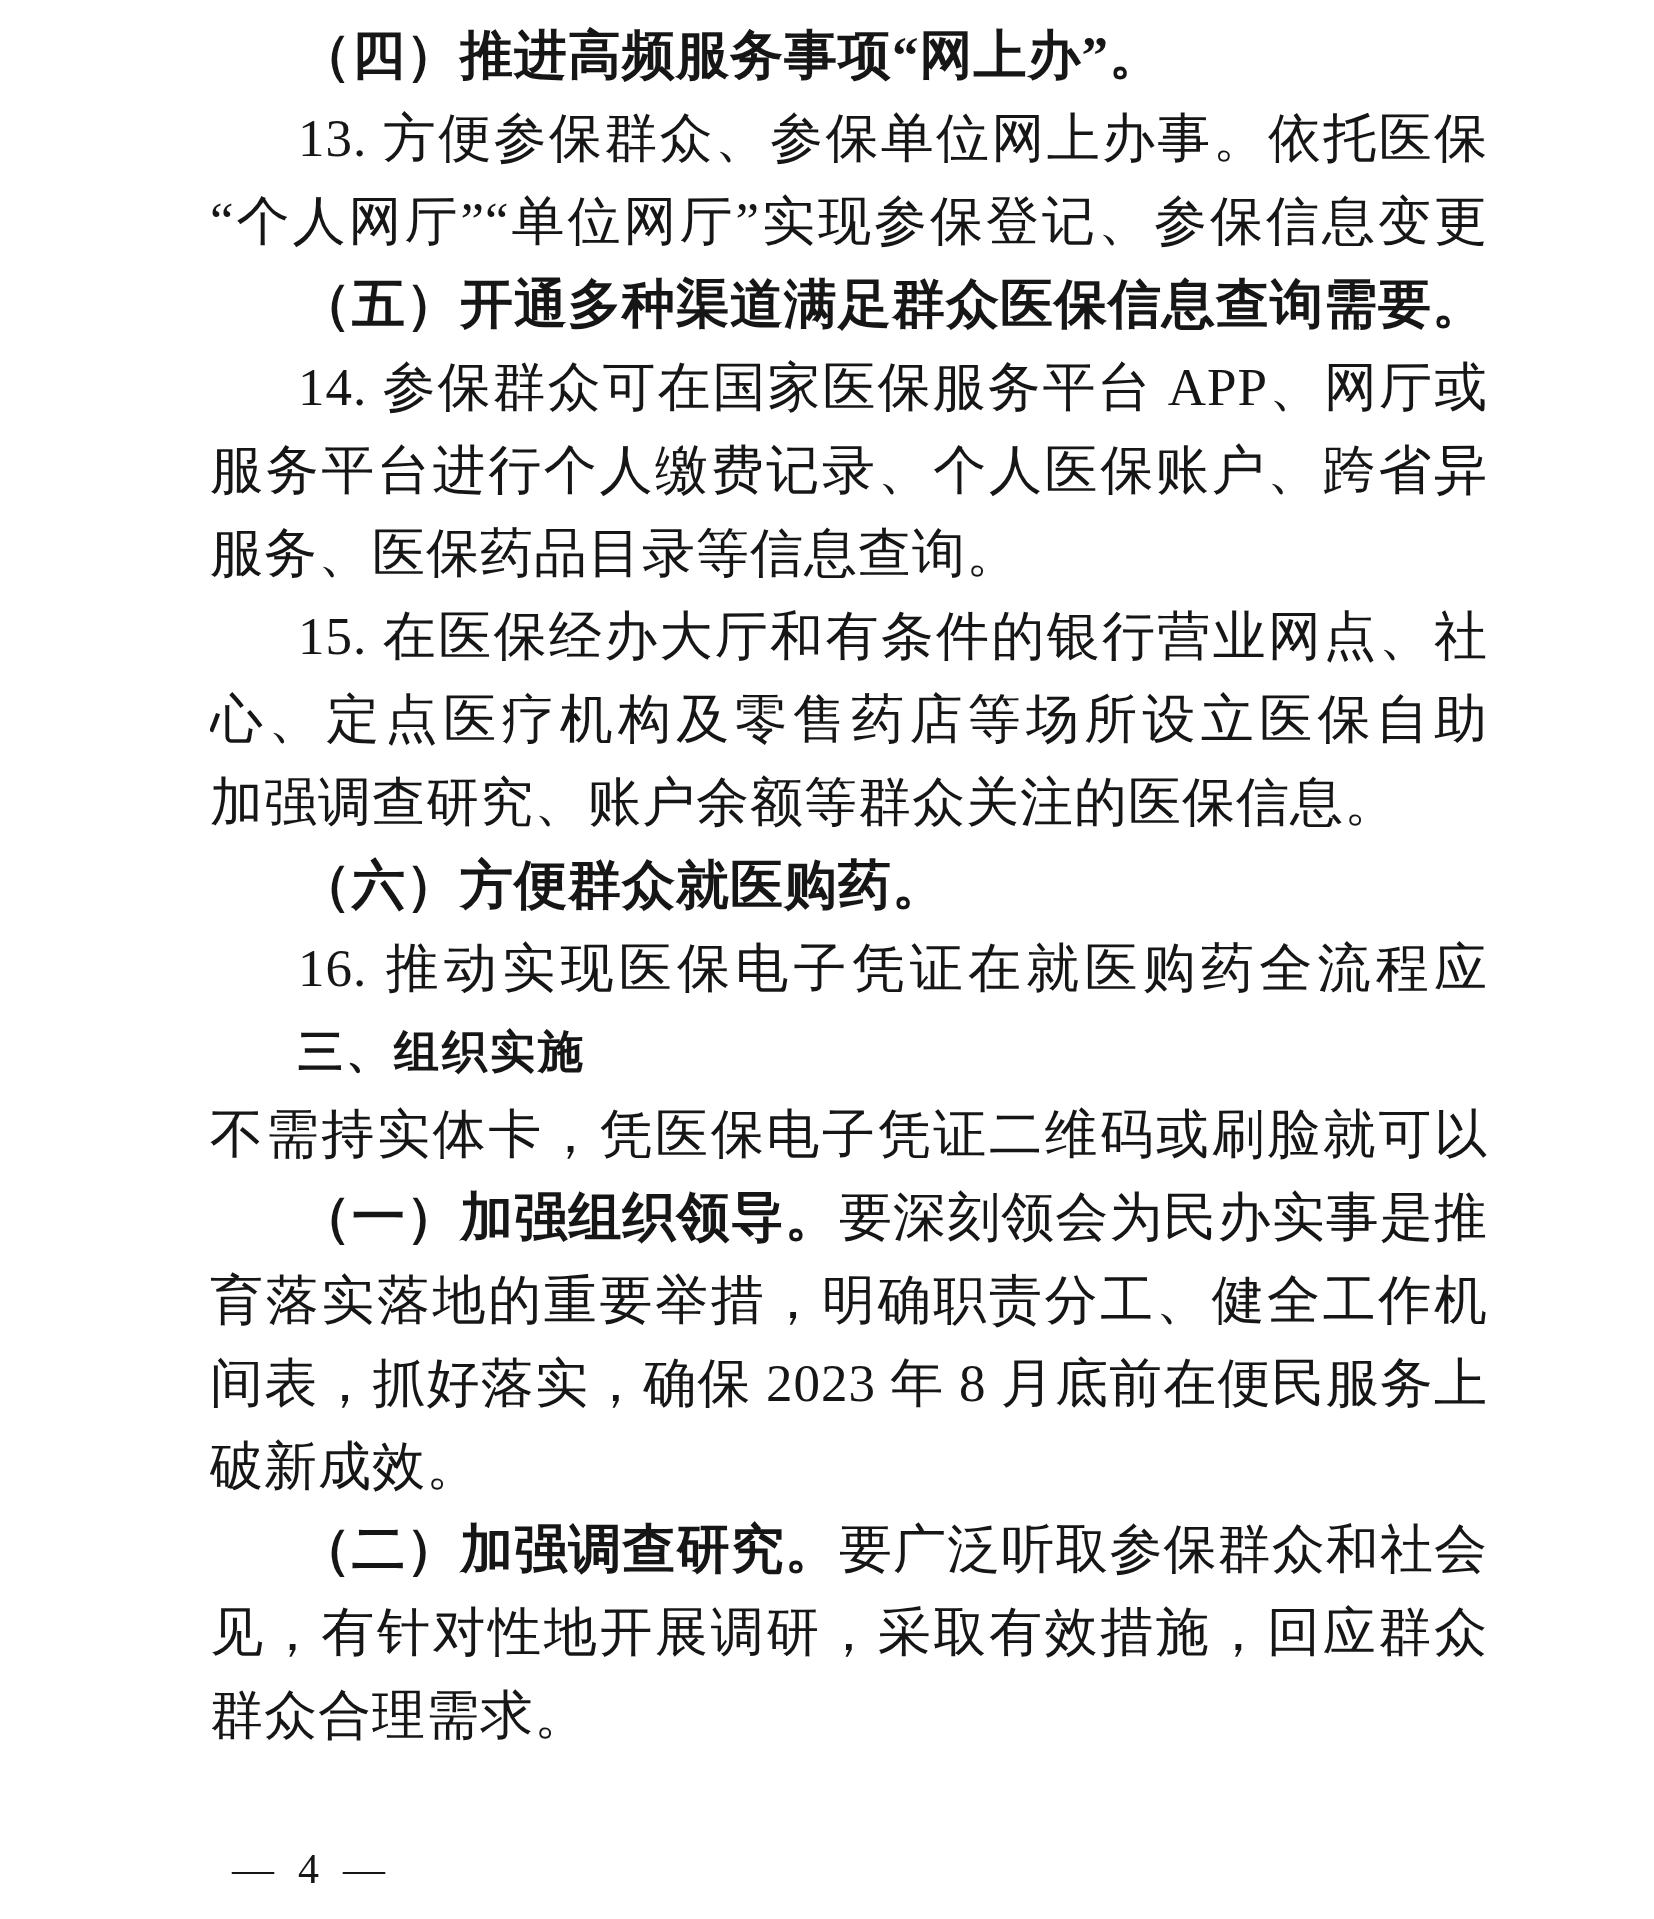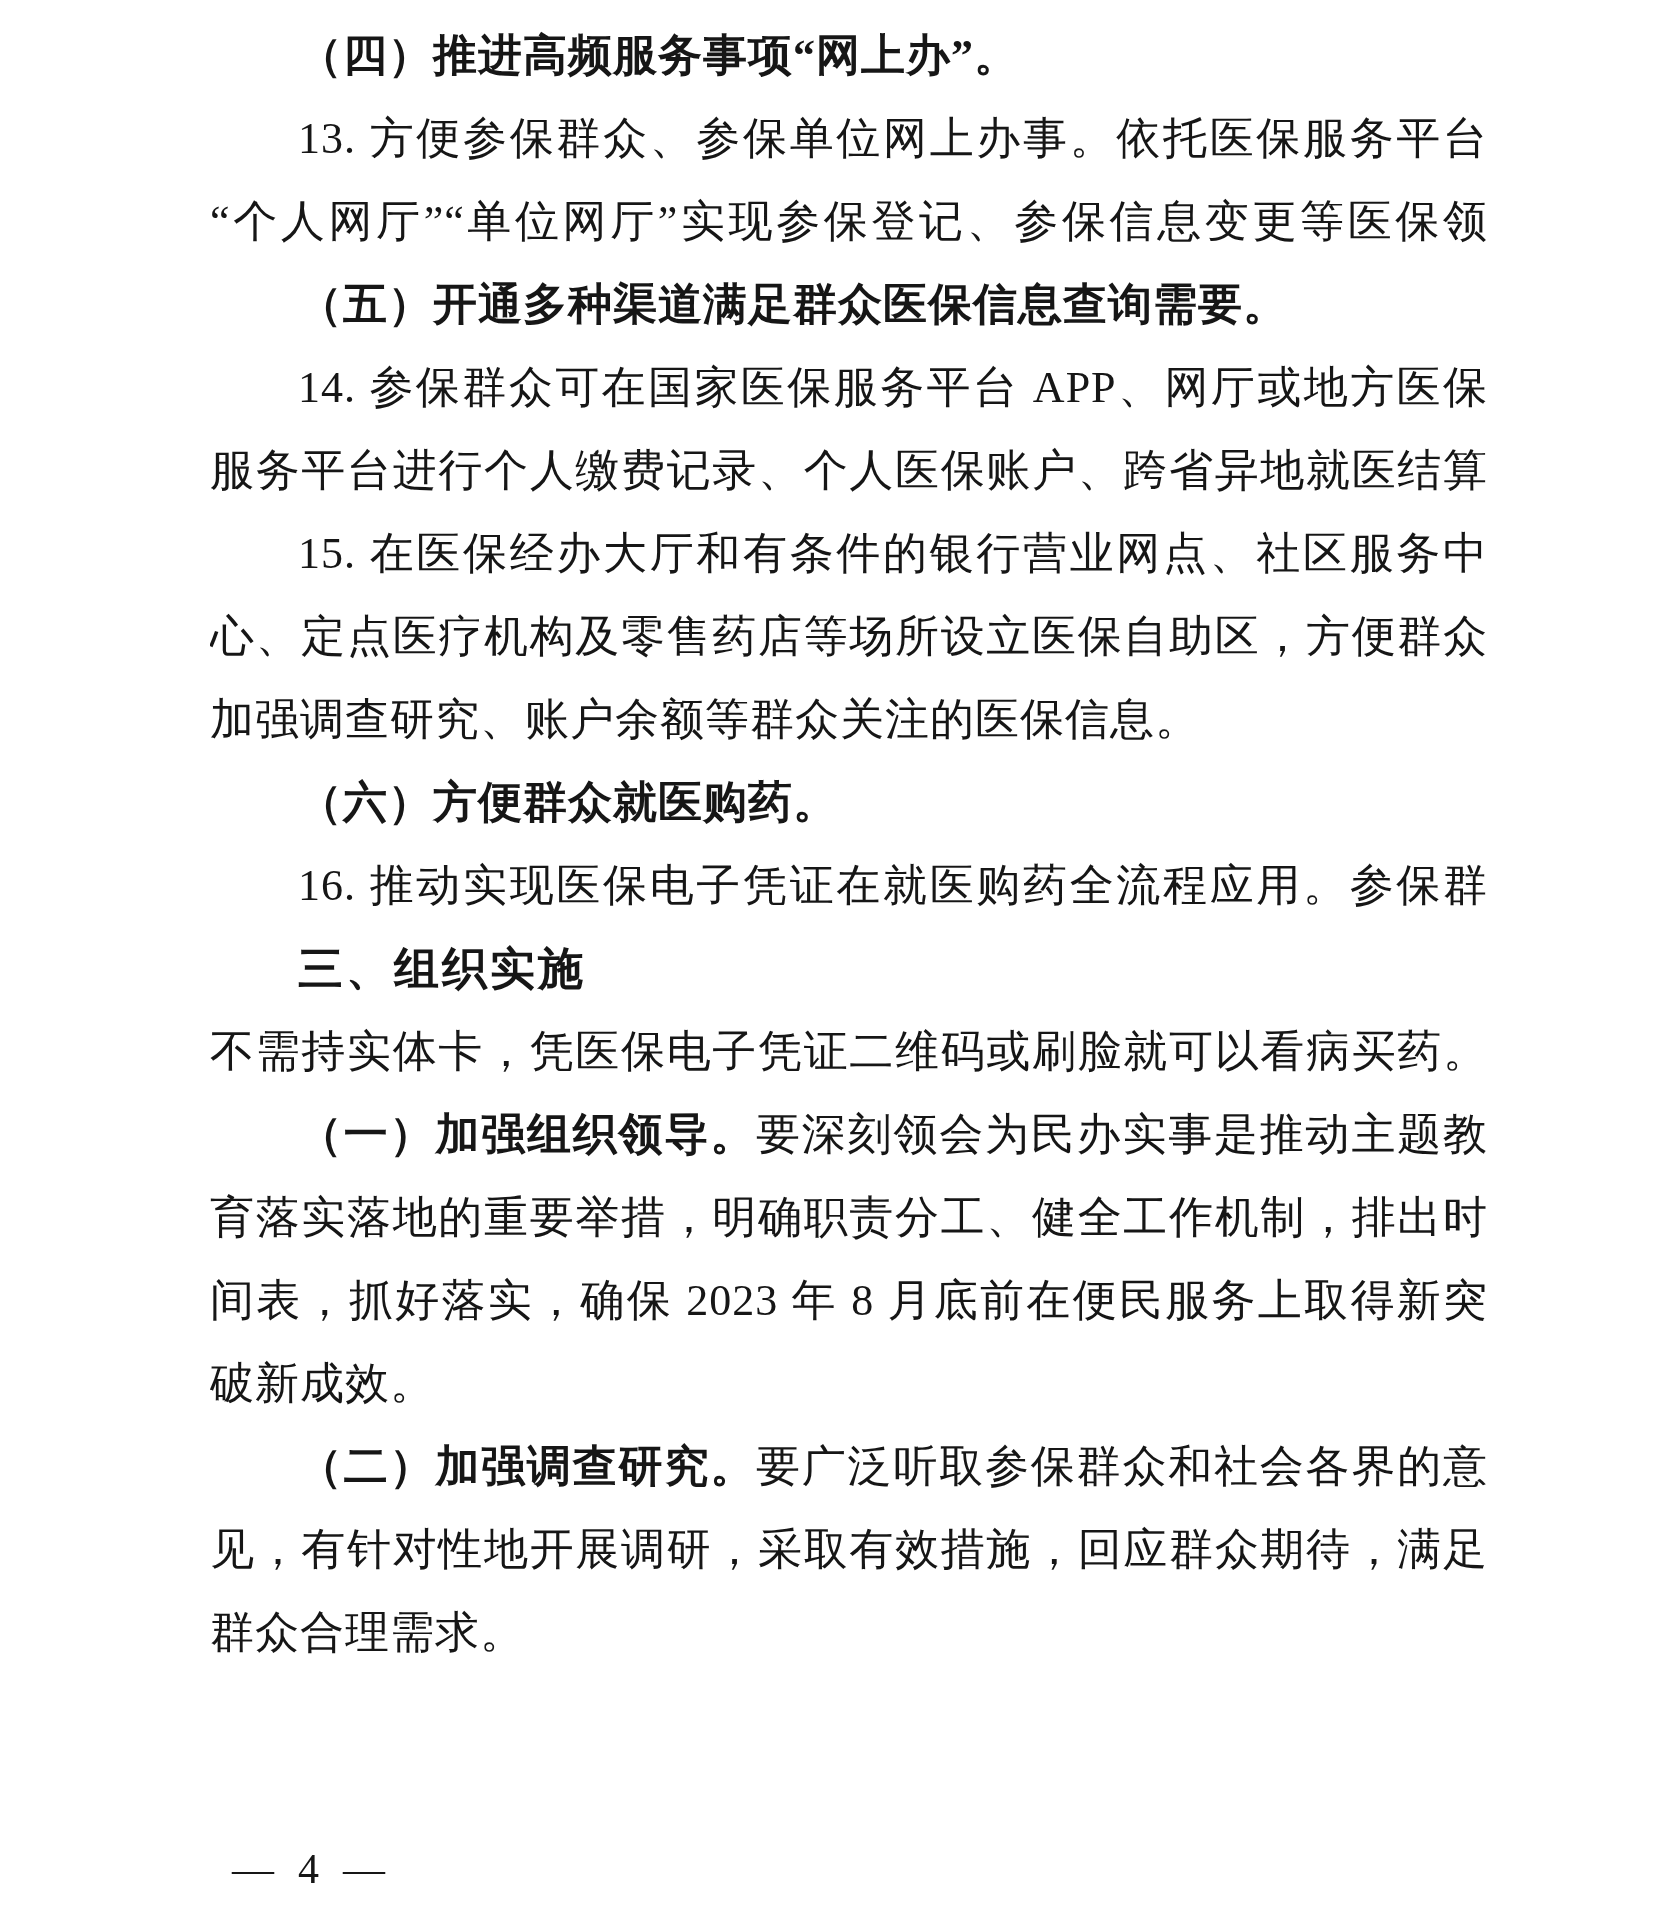--- a/index.html
+++ b/index.html
@@ -19,21 +19,21 @@
   }
   .content {
     position: absolute;
     left: 210px;
     right: 166px;
     top: 14px;
   }
   .line {
     height: 83px;
     line-height: 83px;
-    font-size: 44px;
+    font-size: 53px;
     letter-spacing: 1px;
     text-align: left;
     overflow: hidden;
   }
   .line.indent { text-indent: 88px; }
   .line.justify {
     text-align: justify;
     text-align-last: justify;
     text-justify: inter-character;
   }
@@ -63,20 +63,21 @@
 <body>
 
 <div class="page">
   <main class="content" id="content">
       <div class="line heading indent"><span class="seg bold">（四）推进高频服务事项“网上办”。</span></div>
       <div class="line body indent justify"><span class="seg">13. 方便参保群众、参保单位网上办事。依托医保服务平台</span></div>
       <div class="line body justify"><span class="seg">“个人网厅”“单位网厅”实现参保登记、参保信息变更等医保领</span></div>
       <div class="line heading indent"><span class="seg bold">（五）开通多种渠道满足群众医保信息查询需要。</span></div>
       <div class="line body indent justify"><span class="seg">14. 参保群众可在国家医保服务平台 APP、网厅或地方医保</span></div>
       <div class="line body justify"><span class="seg">服务平台进行个人缴费记录、个人医保账户、跨省异地就医结算</span></div>
+      <div class="line body"><span class="seg">服务、医保药品目录等信息查询。</span></div>
       <div class="line body indent justify"><span class="seg">15. 在医保经办大厅和有条件的银行营业网点、社区服务中</span></div>
       <div class="line body justify"><span class="seg">心、定点医疗机构及零售药店等场所设立医保自助区，方便群众</span></div>
       <div class="line body"><span class="seg">加强调查研究、账户余额等群众关注的医保信息。</span></div>
       <div class="line heading indent"><span class="seg bold">（六）方便群众就医购药。</span></div>
       <div class="line body indent justify"><span class="seg">16. 推动实现医保电子凭证在就医购药全流程应用。参保群众</span></div>
       <div class="line section indent"><span class="seg bold">三、组织实施</span></div>
       <div class="line body justify"><span class="seg">不需持实体卡，凭医保电子凭证二维码或刷脸就可以看病买药。</span></div>
       <div class="line body indent justify"><span class="seg bold">（一）加强组织领导。</span><span class="seg">要深刻领会为民办实事是推动主题教</span></div>
       <div class="line body justify"><span class="seg">育落实落地的重要举措，明确职责分工、健全工作机制，排出时</span></div>
       <div class="line body justify"><span class="seg">间表，抓好落实，确保 2023 年 8 月底前在便民服务上取得新突</span></div>

